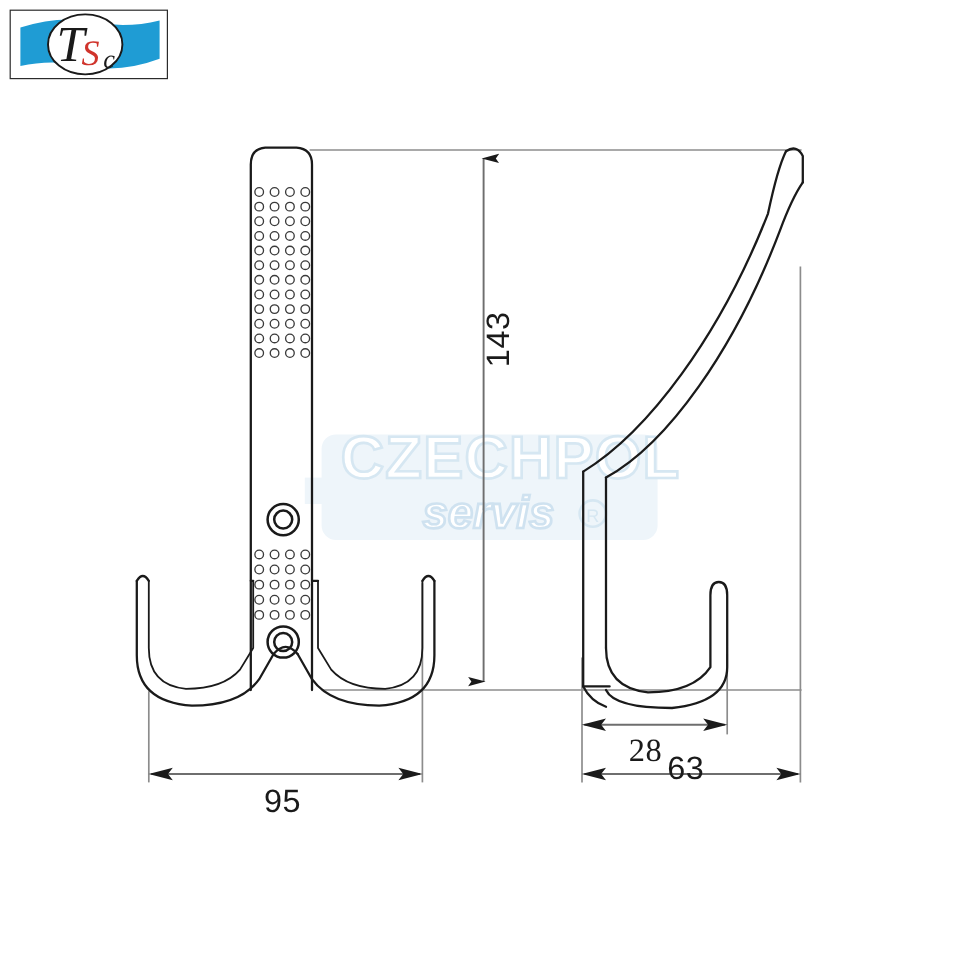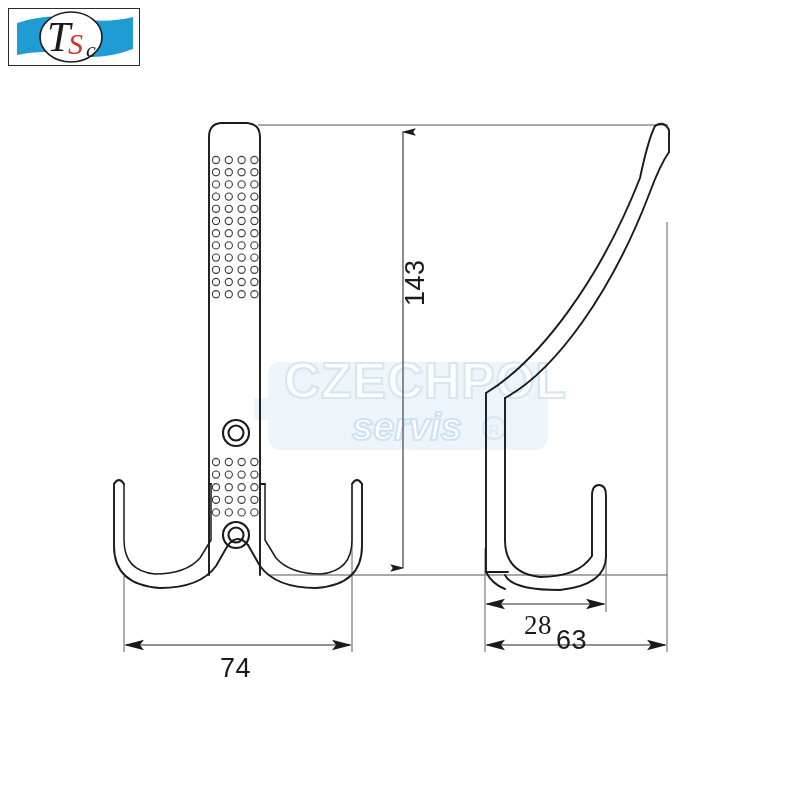--- a/index.html
+++ b/index.html
@@ -261,17 +261,17 @@
     <svg viewBox="0 0 132 58" width="132" height="58">
       <path d="M 8 14 Q 40 4 66 9 Q 96 15 124 8 L 124 40 Q 92 52 62 46 Q 34 40 8 46 Z" fill="#1f9cd4"></path>
       <ellipse cx="62" cy="28" rx="31" ry="25" fill="#ffffff" stroke="#1a1a1a" stroke-width="1.6"></ellipse>
       <text x="38" y="42" font-family="'Liberation Serif', serif" font-size="42" font-style="italic" fill="#1a1a1a">T</text>
       <text x="59" y="45" font-family="'Liberation Serif', serif" font-size="30" font-style="italic" fill="#d0342c">S</text>
       <text x="77" y="48" font-family="'Liberation Serif', serif" font-size="22" font-style="italic" fill="#1a1a1a">c</text>
     </svg>
   </div>
 
   <div class="dim-label" id="dim-label-height">143</div>
-  <div class="dim-label" id="dim-label-width-front">74</div>
+  <div class="dim-label" id="dim-label-width-front">95</div>
   <div class="dim-label" id="dim-label-depth-inner">28</div>
   <div class="dim-label" id="dim-label-depth-outer">63</div>
 
 </div>
 
 </body></html>

